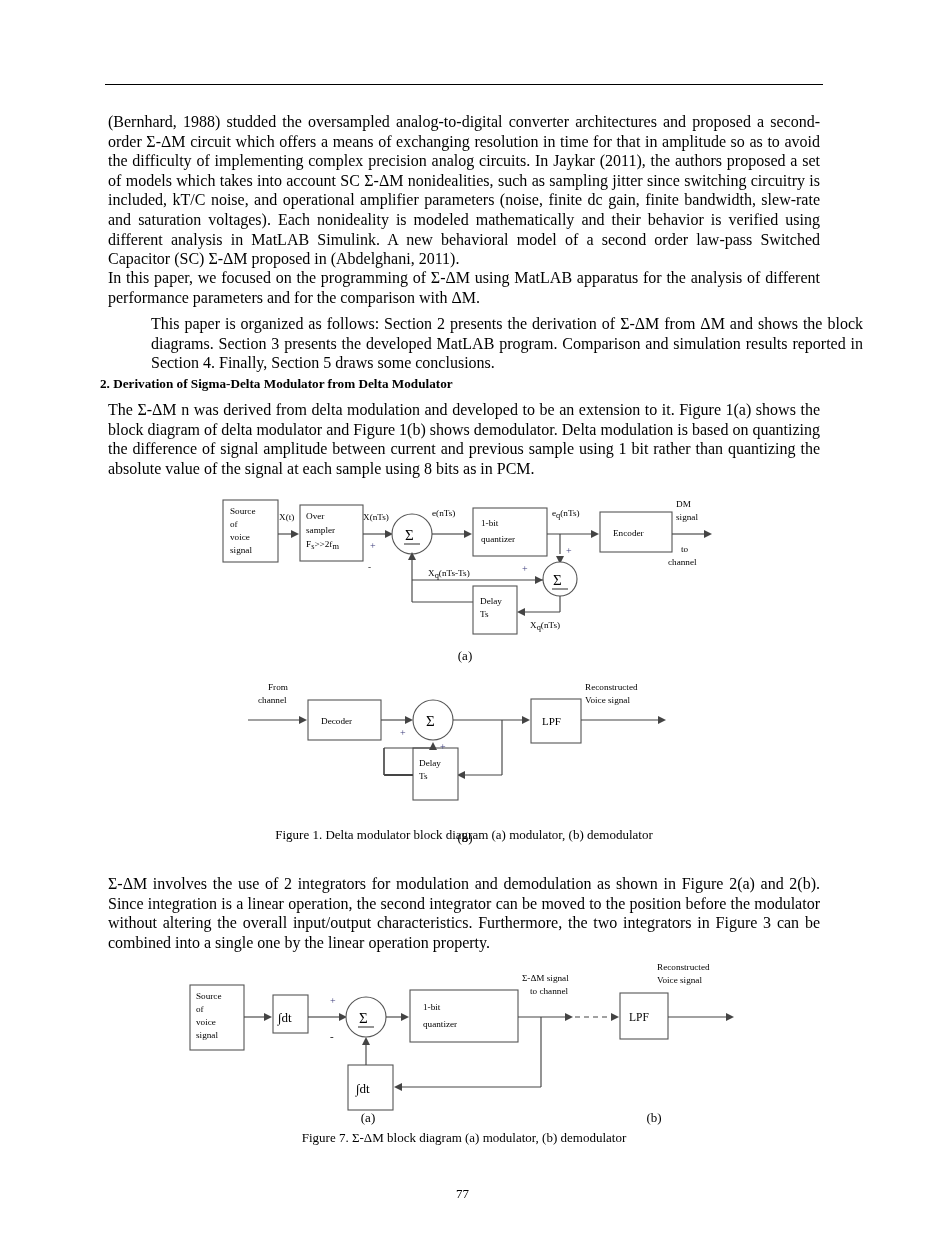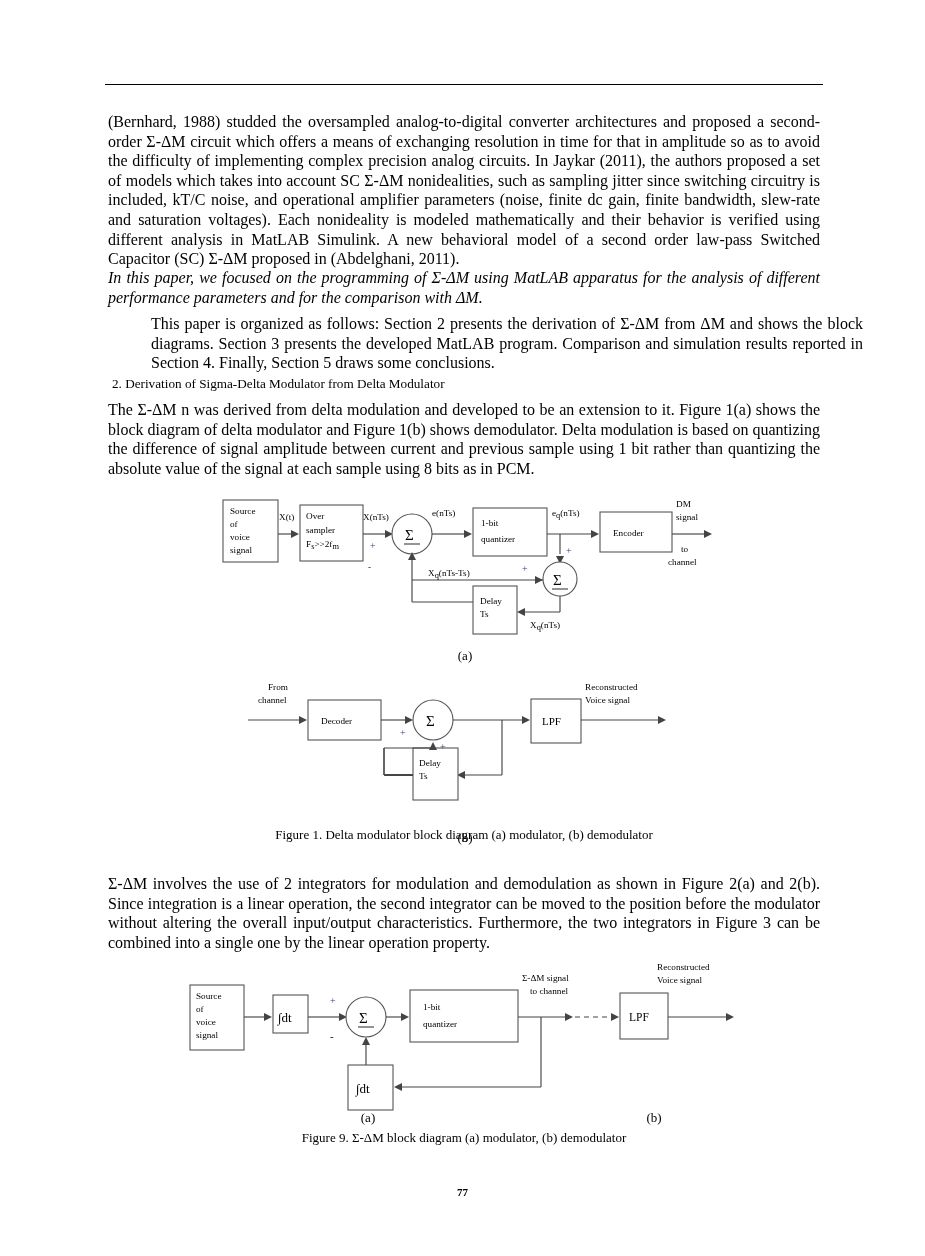--- a/index.html
+++ b/index.html
@@ -27,31 +27,30 @@
   }
 
   
   .para {
     position:absolute; left:108px; width:712px;
     font-size:16px; line-height:19.6px;
     text-align:justify; text-justify:inter-word;
     hyphens:none;
   }
   .heading {
-    position:absolute; left:112px; width:712px;
-    font-size:13.2px; font-weight:normal; line-height:18px;
+    position:absolute; left:100px; width:712px;
+    font-size:13.2px; font-weight:bold; line-height:18px;
   }
   .caption {
     position:absolute; left:108px; width:712px;
     font-size:13px; text-align:center; line-height:18px;
   }
   .pageno {
     position:absolute; left:0; width:925px; text-align:center;
-    font-size:11px;
-    font-weight:bold;
+    font-size:13px;
   }
 
   
   .figure { position:absolute; }
   .fig-svg { display:block; }
   .sub-label {
     position:absolute; font-size:13px; text-align:center;
   }
 
   
@@ -66,21 +65,21 @@
   .plus { font-size:10px; fill:#3b3b7a; }
 </style>
 </head>
 <body>
 
 <div class="page">
 
   <div class="rule"></div>
 
   <div class="para" style="top:112px;">(Bernhard, 1988) studded the oversampled analog-to-digital converter architectures and proposed a second-order Σ-ΔM circuit which offers a means of exchanging resolution in time for that in amplitude so as to avoid the difficulty of implementing complex precision analog circuits. In Jaykar (2011), the authors proposed a set of models which takes into account SC Σ-ΔM nonidealities, such as sampling jitter since switching circuitry is included, kT/C noise, and operational amplifier parameters (noise, finite dc gain, finite bandwidth, slew-rate and saturation voltages). Each nonideality is modeled mathematically and their behavior is verified using different analysis in MatLAB Simulink. A new behavioral model of a second order law-pass Switched Capacitor (SC) Σ-ΔM proposed in (Abdelghani, 2011).</div>
-  <div class="para" style="top:268px;font-style:italic;">In this paper, we focused on the programming of Σ-ΔM using MatLAB apparatus for the analysis of different performance parameters and for the comparison with ΔM.</div>
+  <div class="para" style="top:268px;">In this paper, we focused on the programming of Σ-ΔM using MatLAB apparatus for the analysis of different performance parameters and for the comparison with ΔM.</div>
   <div class="para" style="top:314px;margin-left:43px;">This paper is organized as follows: Section 2 presents the derivation of Σ-ΔM from ΔM and shows the block diagrams. Section 3 presents the developed MatLAB program. Comparison and simulation results reported in Section 4. Finally, Section 5 draws some conclusions.</div>
   <div class="heading" style="top:375px;">2. Derivation of Sigma-Delta Modulator from Delta Modulator</div>
   <div class="para" style="top:400px;">The Σ-ΔM n was derived from delta modulation and developed to be an extension to it. Figure 1(a) shows the block diagram of delta modulator and Figure 1(b) shows demodulator. Delta modulation is based on quantizing the difference of signal amplitude between current and previous sample using 1 bit rather than quantizing the absolute value of the signal at each sample using 8 bits as in PCM.</div>
 
   <div class="figure" style="left:200px; top:490px;">
 
     <svg class="fig-svg" width="530" height="160" viewBox="0 0 530 160">
 
       <rect class="bx" x="23" y="10" width="55" height="62"></rect>
       <text class="t" x="30" y="24">Source</text>
@@ -322,17 +321,17 @@
       <text x="186" y="133" style="font-size:13px">∫dt</text>
 
       <line class="ln" x1="196" y1="105" x2="196" y2="85"></line>
       <polygon points="192,85 200,85 196,77" fill="#444"></polygon>
     </svg>
 
     <div class="sub-label" style="left:178px; top:150px; width:40px;">(a)</div>
     <div class="sub-label" style="left:464px; top:150px; width:40px;">(b)</div>
   </div>
 
-  <div class="caption" style="top:1129px;">Figure 9. Σ-ΔM block diagram (a) modulator, (b) demodulator</div>
+  <div class="caption" style="top:1129px;">Figure 7. Σ-ΔM block diagram (a) modulator, (b) demodulator</div>
 
   <div class="pageno" style="top:1186px;">77</div>
 
 </div>
 
 </body></html>

